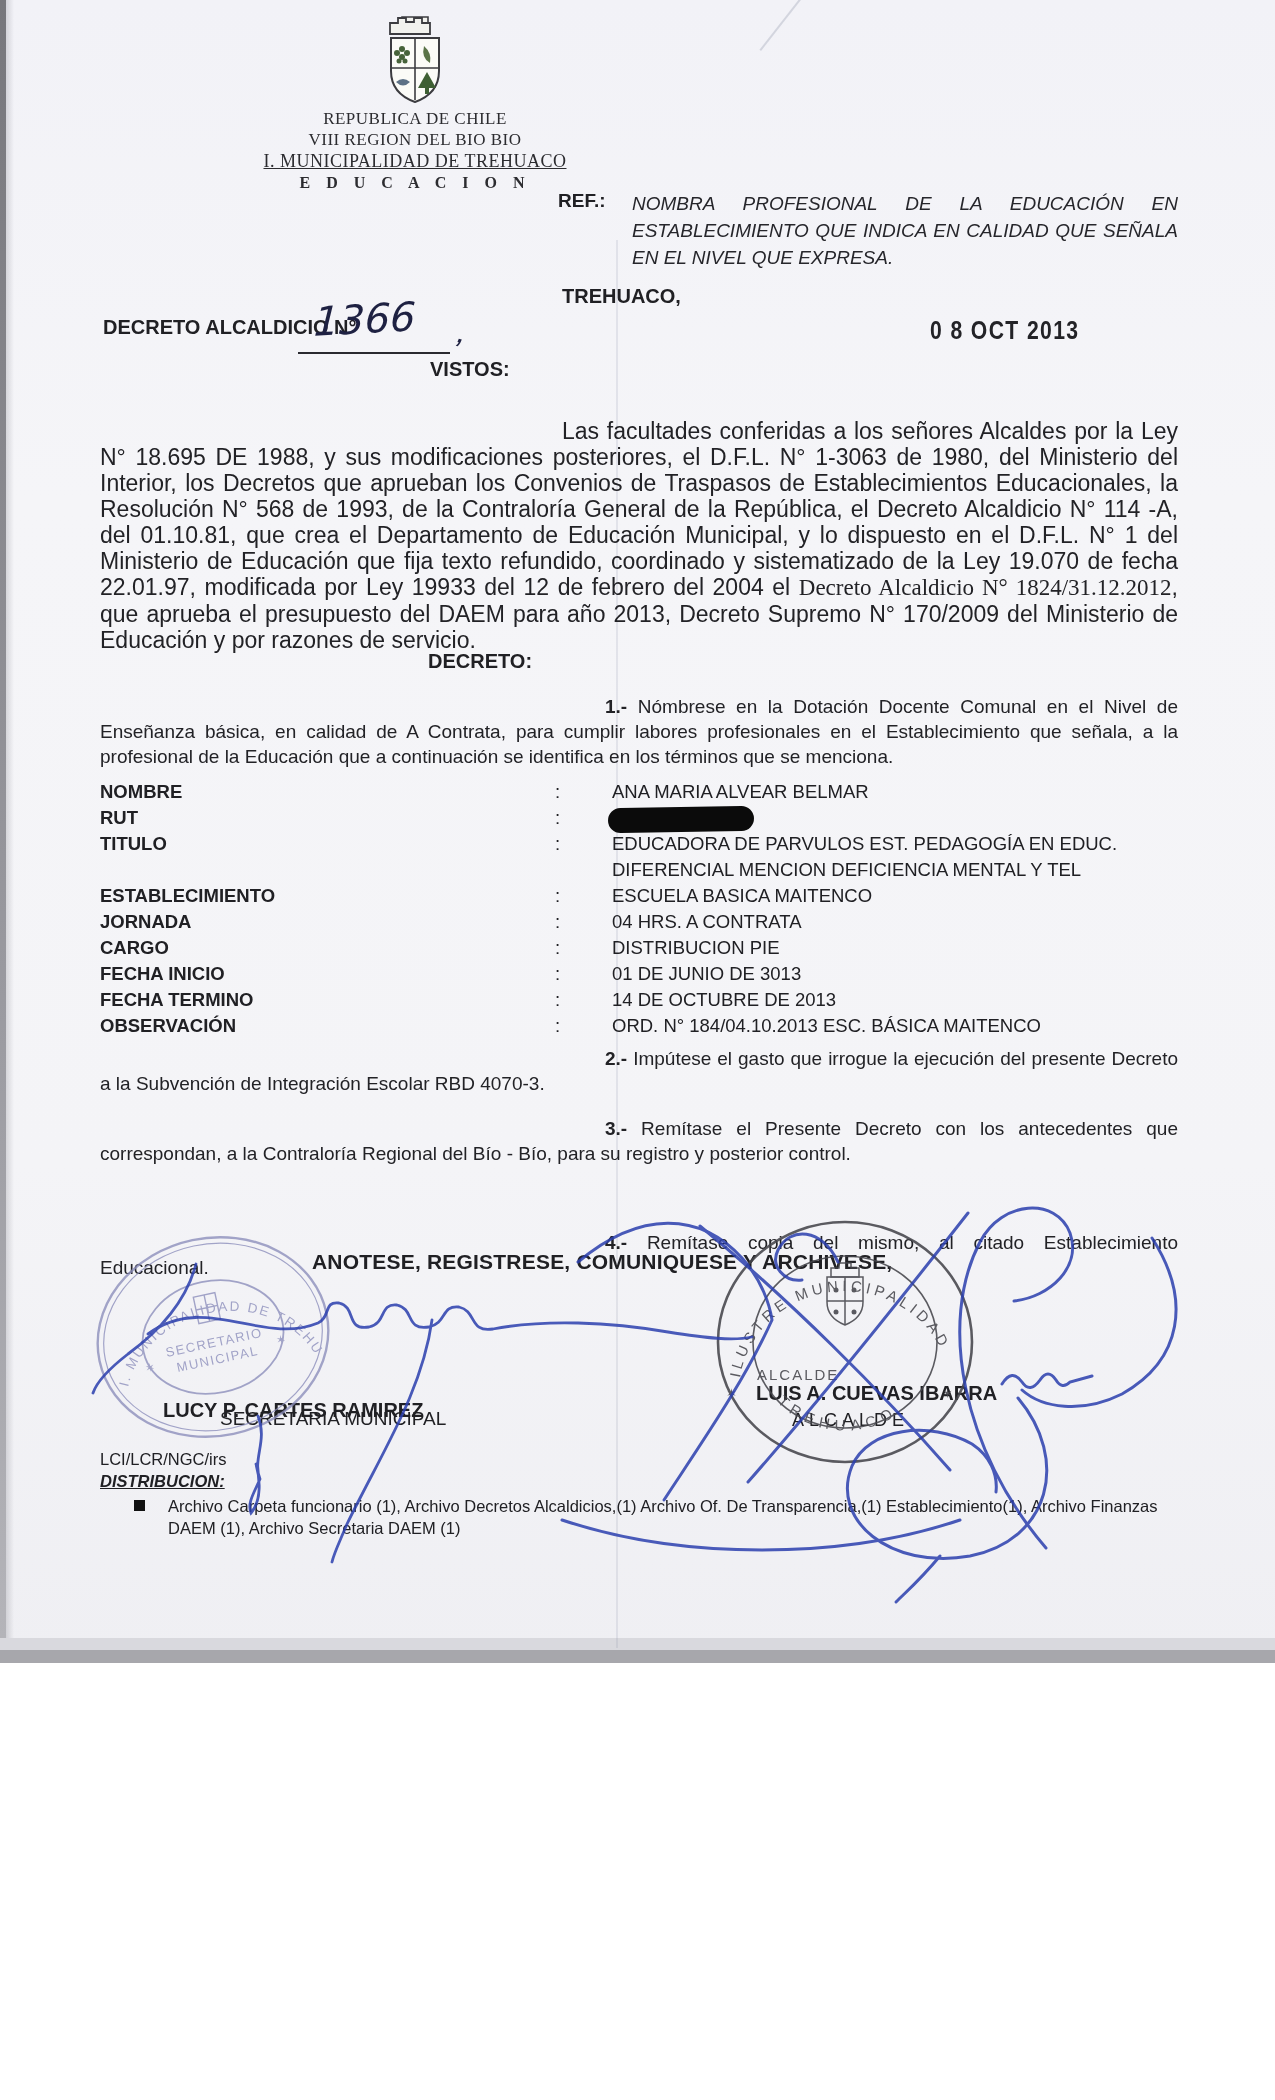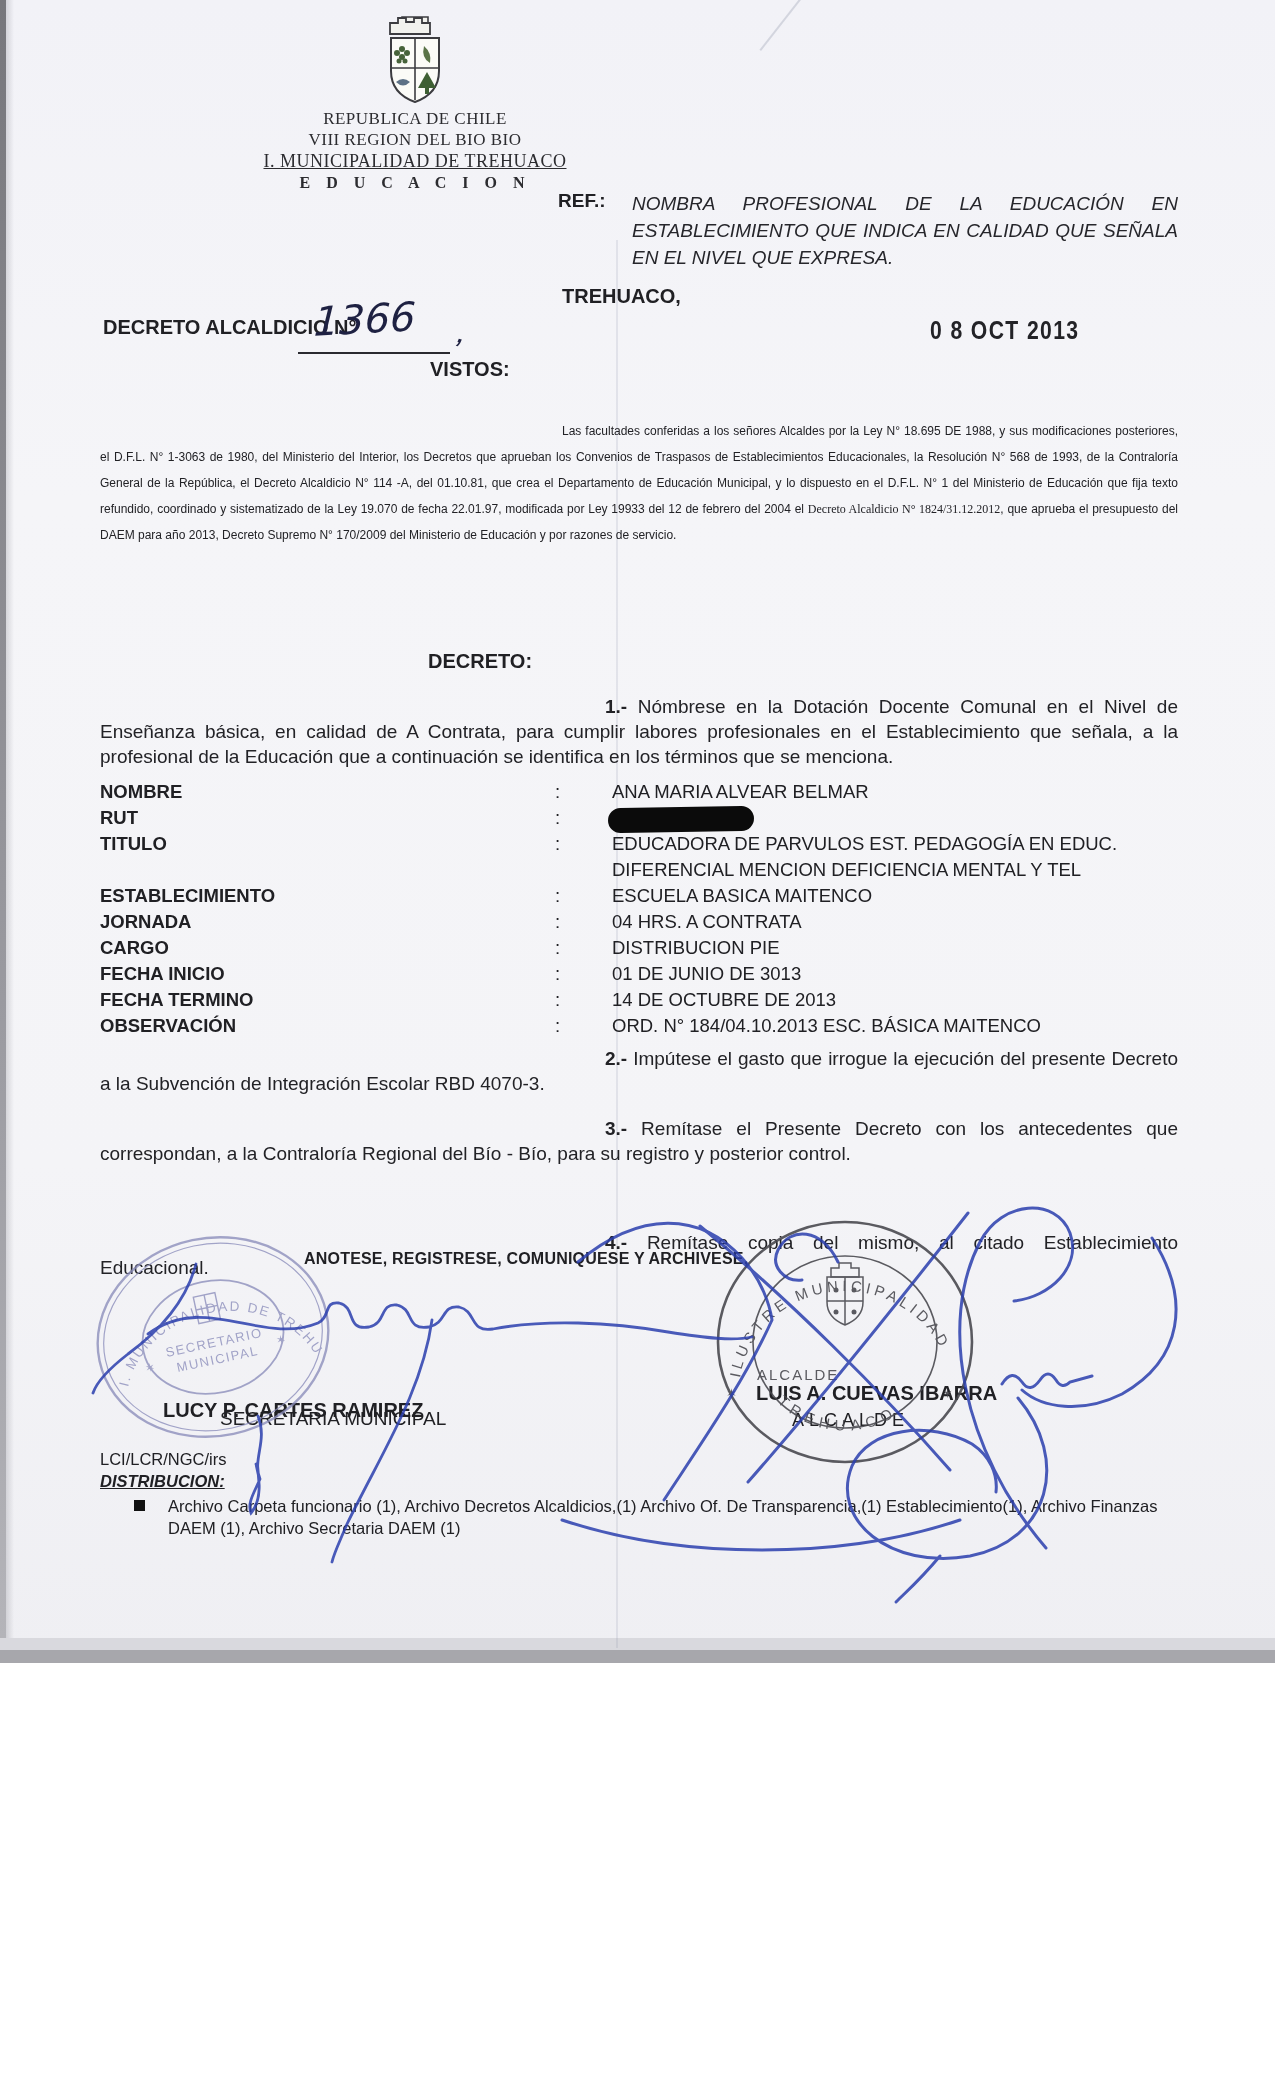--- a/index.html
+++ b/index.html
@@ -25,33 +25,33 @@
   .ref-text{left:632px;top:190px;width:546px;font-style:italic;font-size:19px;line-height:27px;text-align:justify;color:#26262b;}
   .place{left:562px;top:285px;font-weight:bold;font-size:20px;}
   .decree-label{left:103px;top:316px;font-weight:bold;font-size:20px;}
   .decree-underline{left:298px;top:306px;width:152px;height:46px;border-bottom:2px solid #2a2a30;}
   .decree-number{left:314px;top:296px;font-size:40px;font-style:italic;font-family:"DejaVu Sans",sans-serif;
                  color:#1e2142;transform:rotate(-3deg) skewX(-6deg);}
   .decree-comma{left:458px;top:314px;font-size:32px;font-style:italic;color:#1e2142;transform:rotate(12deg);}
   .date-stamp{left:930px;top:316px;font-size:23px;font-weight:600;letter-spacing:1.5px;color:#232327;
               transform:scale(.92,1.1);transform-origin:left top;}
   .vistos-h{left:430px;top:358px;font-weight:bold;font-size:20px;}
-  .vistos-p{left:100px;top:418px;width:1078px;font-size:12px;line-height:26px;text-align:justify;text-indent:462px;color:#222226;}
+  .vistos-p{left:100px;top:418px;width:1078px;font-size:23px;line-height:26px;text-align:justify;text-indent:462px;color:#222226;}
   .vistos-p .ins{font-family:"Liberation Serif",serif;}
   .decreto-h{left:428px;top:650px;font-weight:bold;font-size:20px;}
   .item{left:100px;width:1078px;font-size:19px;line-height:25px;text-align:justify;text-indent:505px;color:#222226;}
   .item b{font-weight:bold;}
   .i1{top:694px;} .i2{top:1046px;} .i3{top:1116px;} .i4{top:1230px;}
   .details{left:100px;top:779px;width:1080px;font-size:18.5px;line-height:26px;}
   .drow{display:flex;align-items:flex-start;}
   .dlabel{flex:0 0 455px;font-weight:bold;}
   .dcolon{flex:0 0 57px;}
   .dvalue{flex:1;white-space:pre-line;position:relative;}
   .redaction{position:absolute;left:-4px;top:2px;width:146px;height:25px;background:#0b0b0b;border-radius:13px;transform:rotate(-1deg);}
-  .closing{left:304px;top:1250px;font-weight:bold;font-size:16px;letter-spacing:.2px;}
+  .closing{left:312px;top:1250px;font-weight:bold;font-size:21px;letter-spacing:.2px;}
   .sig-name-left{left:163px;top:1382px;font-weight:bold;font-size:20px;margin-top:17px;}
   .sig-role-left{left:174px;top:1408px;font-size:19px;margin-left:46px;}
   .sig-name-right{left:756px;top:1382px;font-weight:bold;font-size:20px;}
   .sig-role-right{left:792px;top:1410px;font-size:18px;letter-spacing:5px;}
   .initials{left:100px;top:1450px;font-size:16.5px;}
   .dist-label{left:100px;top:1472px;font-size:16.5px;font-weight:bold;font-style:italic;text-decoration:underline;}
   .bullet{left:134px;top:1500px;width:11px;height:11px;background:#111;}
   .dist-text{left:168px;top:1495px;width:1005px;font-size:16.5px;line-height:22px;}
   svg text{font-family:"Liberation Sans",sans-serif;}
   .overlay{position:absolute;left:0;top:1180px;pointer-events:none;}

